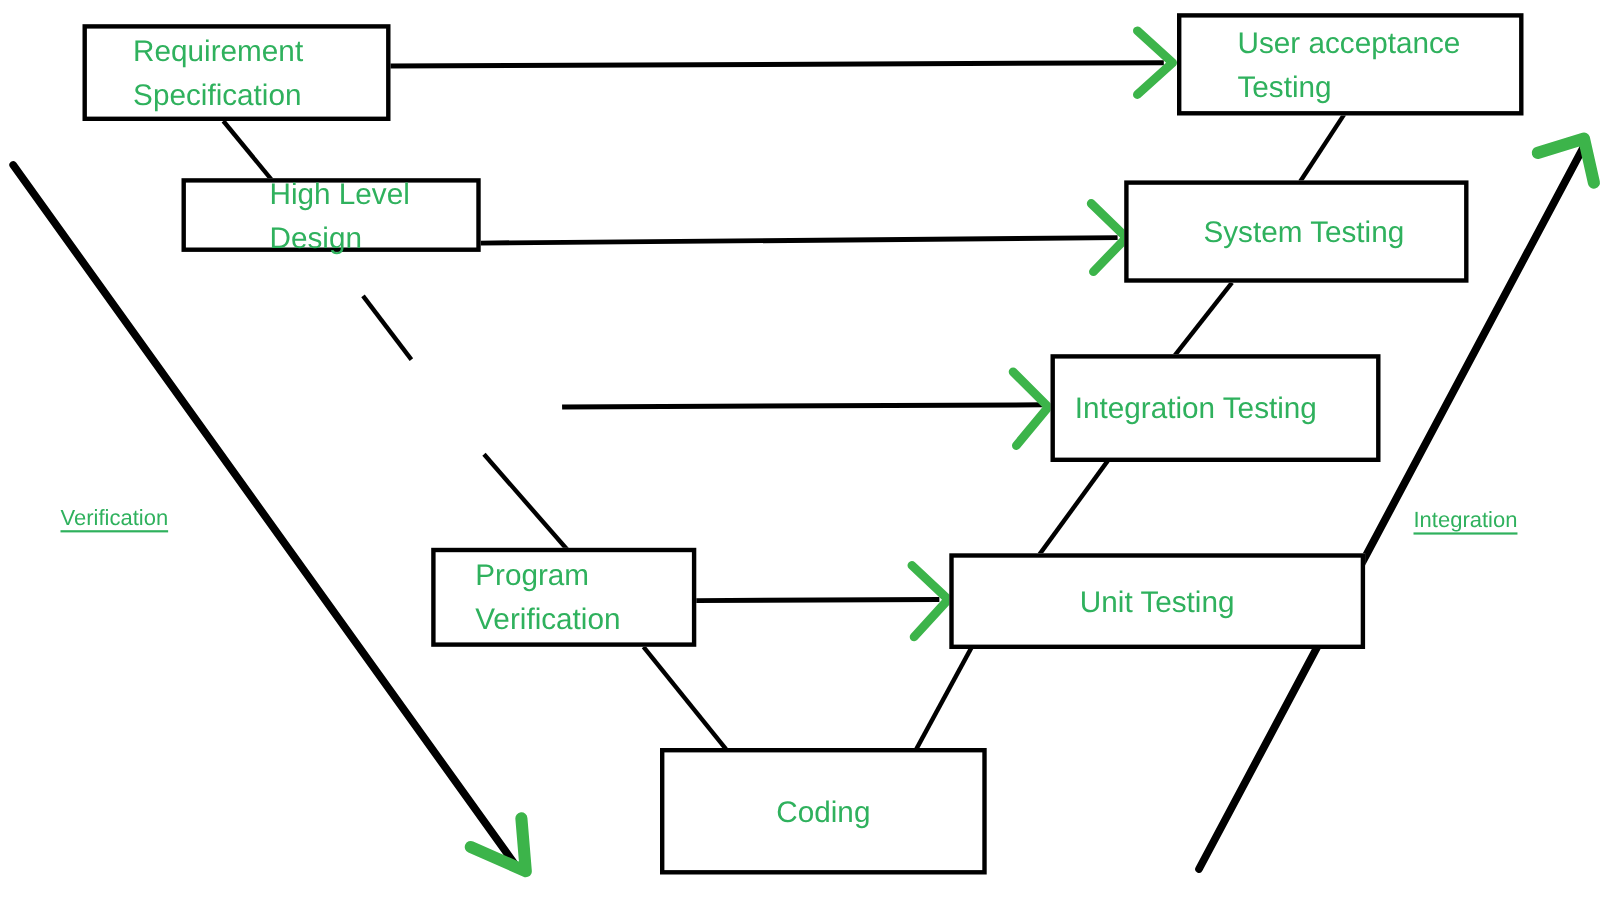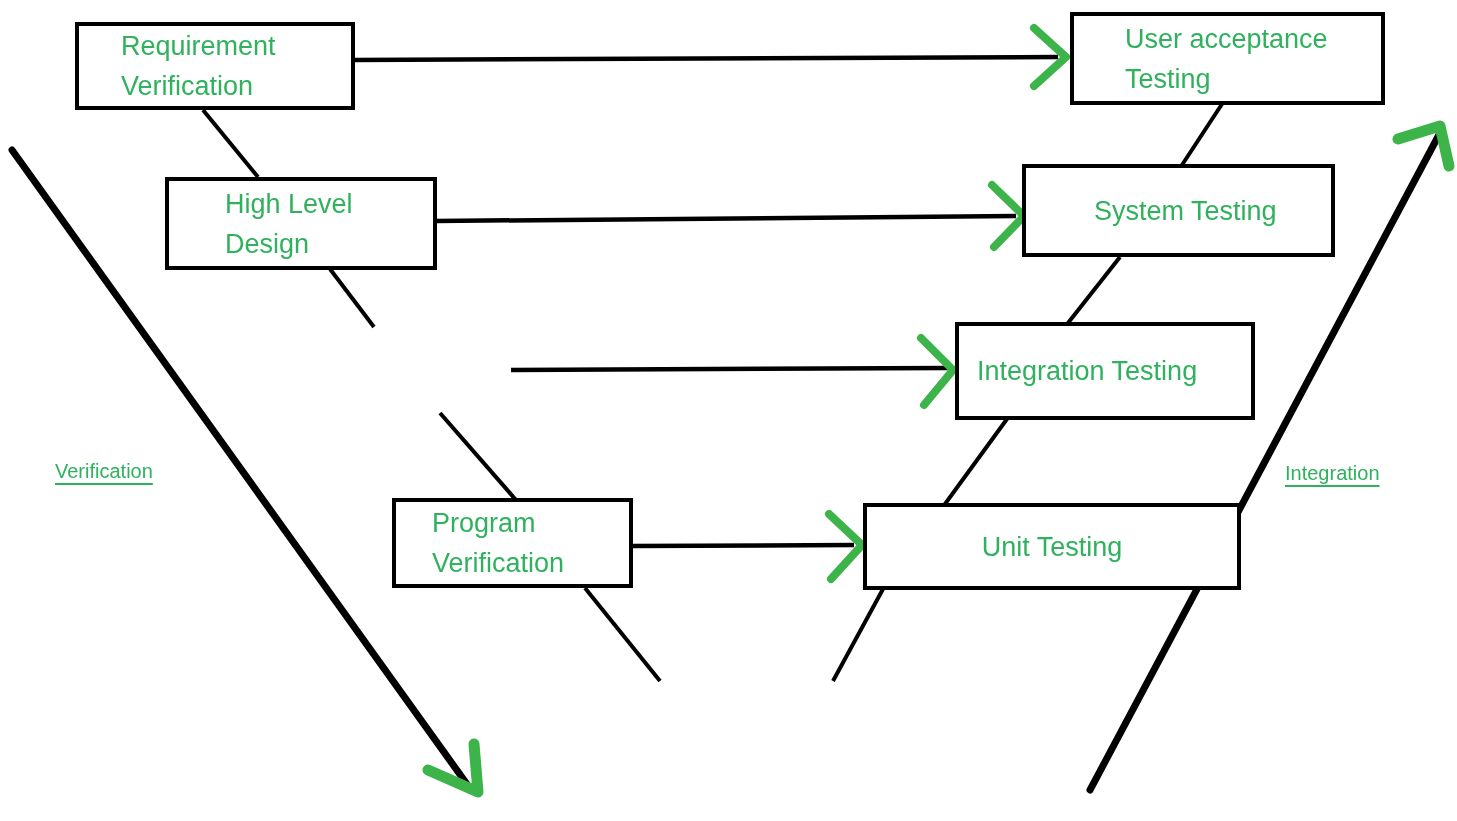--- a/index.html
+++ b/index.html
@@ -75,29 +75,30 @@
     <polyline class="chev" points="992,185 1024,216 994,247"></polyline>
 
     <line class="hline" x1="511" y1="370" x2="948" y2="368"></line>
     <polyline class="chev" points="921,338 953,370 924,405"></polyline>
 
     <line class="hline" x1="632" y1="546" x2="854" y2="545"></line>
     <polyline class="chev" points="829,514 862,545 831,579"></polyline>
   </svg>
 
   <div class="box" style="left:75px;top:22px;width:280px;height:88px;padding-left:42px;">Requirement
-Verification</div>
+Specification</div>
 
-  <div class="box" style="left:165px;top:177px;width:272px;height:93px;padding-left:56px;">High Level
+  <div class="box" style="left:165px;top:162px;width:272px;height:67px;padding-left:76px;">High Level
 Design</div>
 
 
   <div class="box" style="left:392px;top:498px;width:241px;height:90px;padding-left:36px;">Program
 Verification</div>
 
+  <div class="box center" style="left:600px;top:680px;width:297px;height:115px;">Coding</div>
 
   <div class="box center" style="left:863px;top:503px;width:378px;height:87px;">Unit Testing</div>
 
   <div class="box" style="left:955px;top:322px;width:300px;height:98px;padding-left:18px;">Integration Testing</div>
 
   <div class="box" style="left:1022px;top:164px;width:313px;height:93px;padding-left:68px;">System Testing</div>
 
   <div class="box" style="left:1070px;top:12px;width:315px;height:93px;padding-left:51px;">User acceptance
 Testing</div>
 

